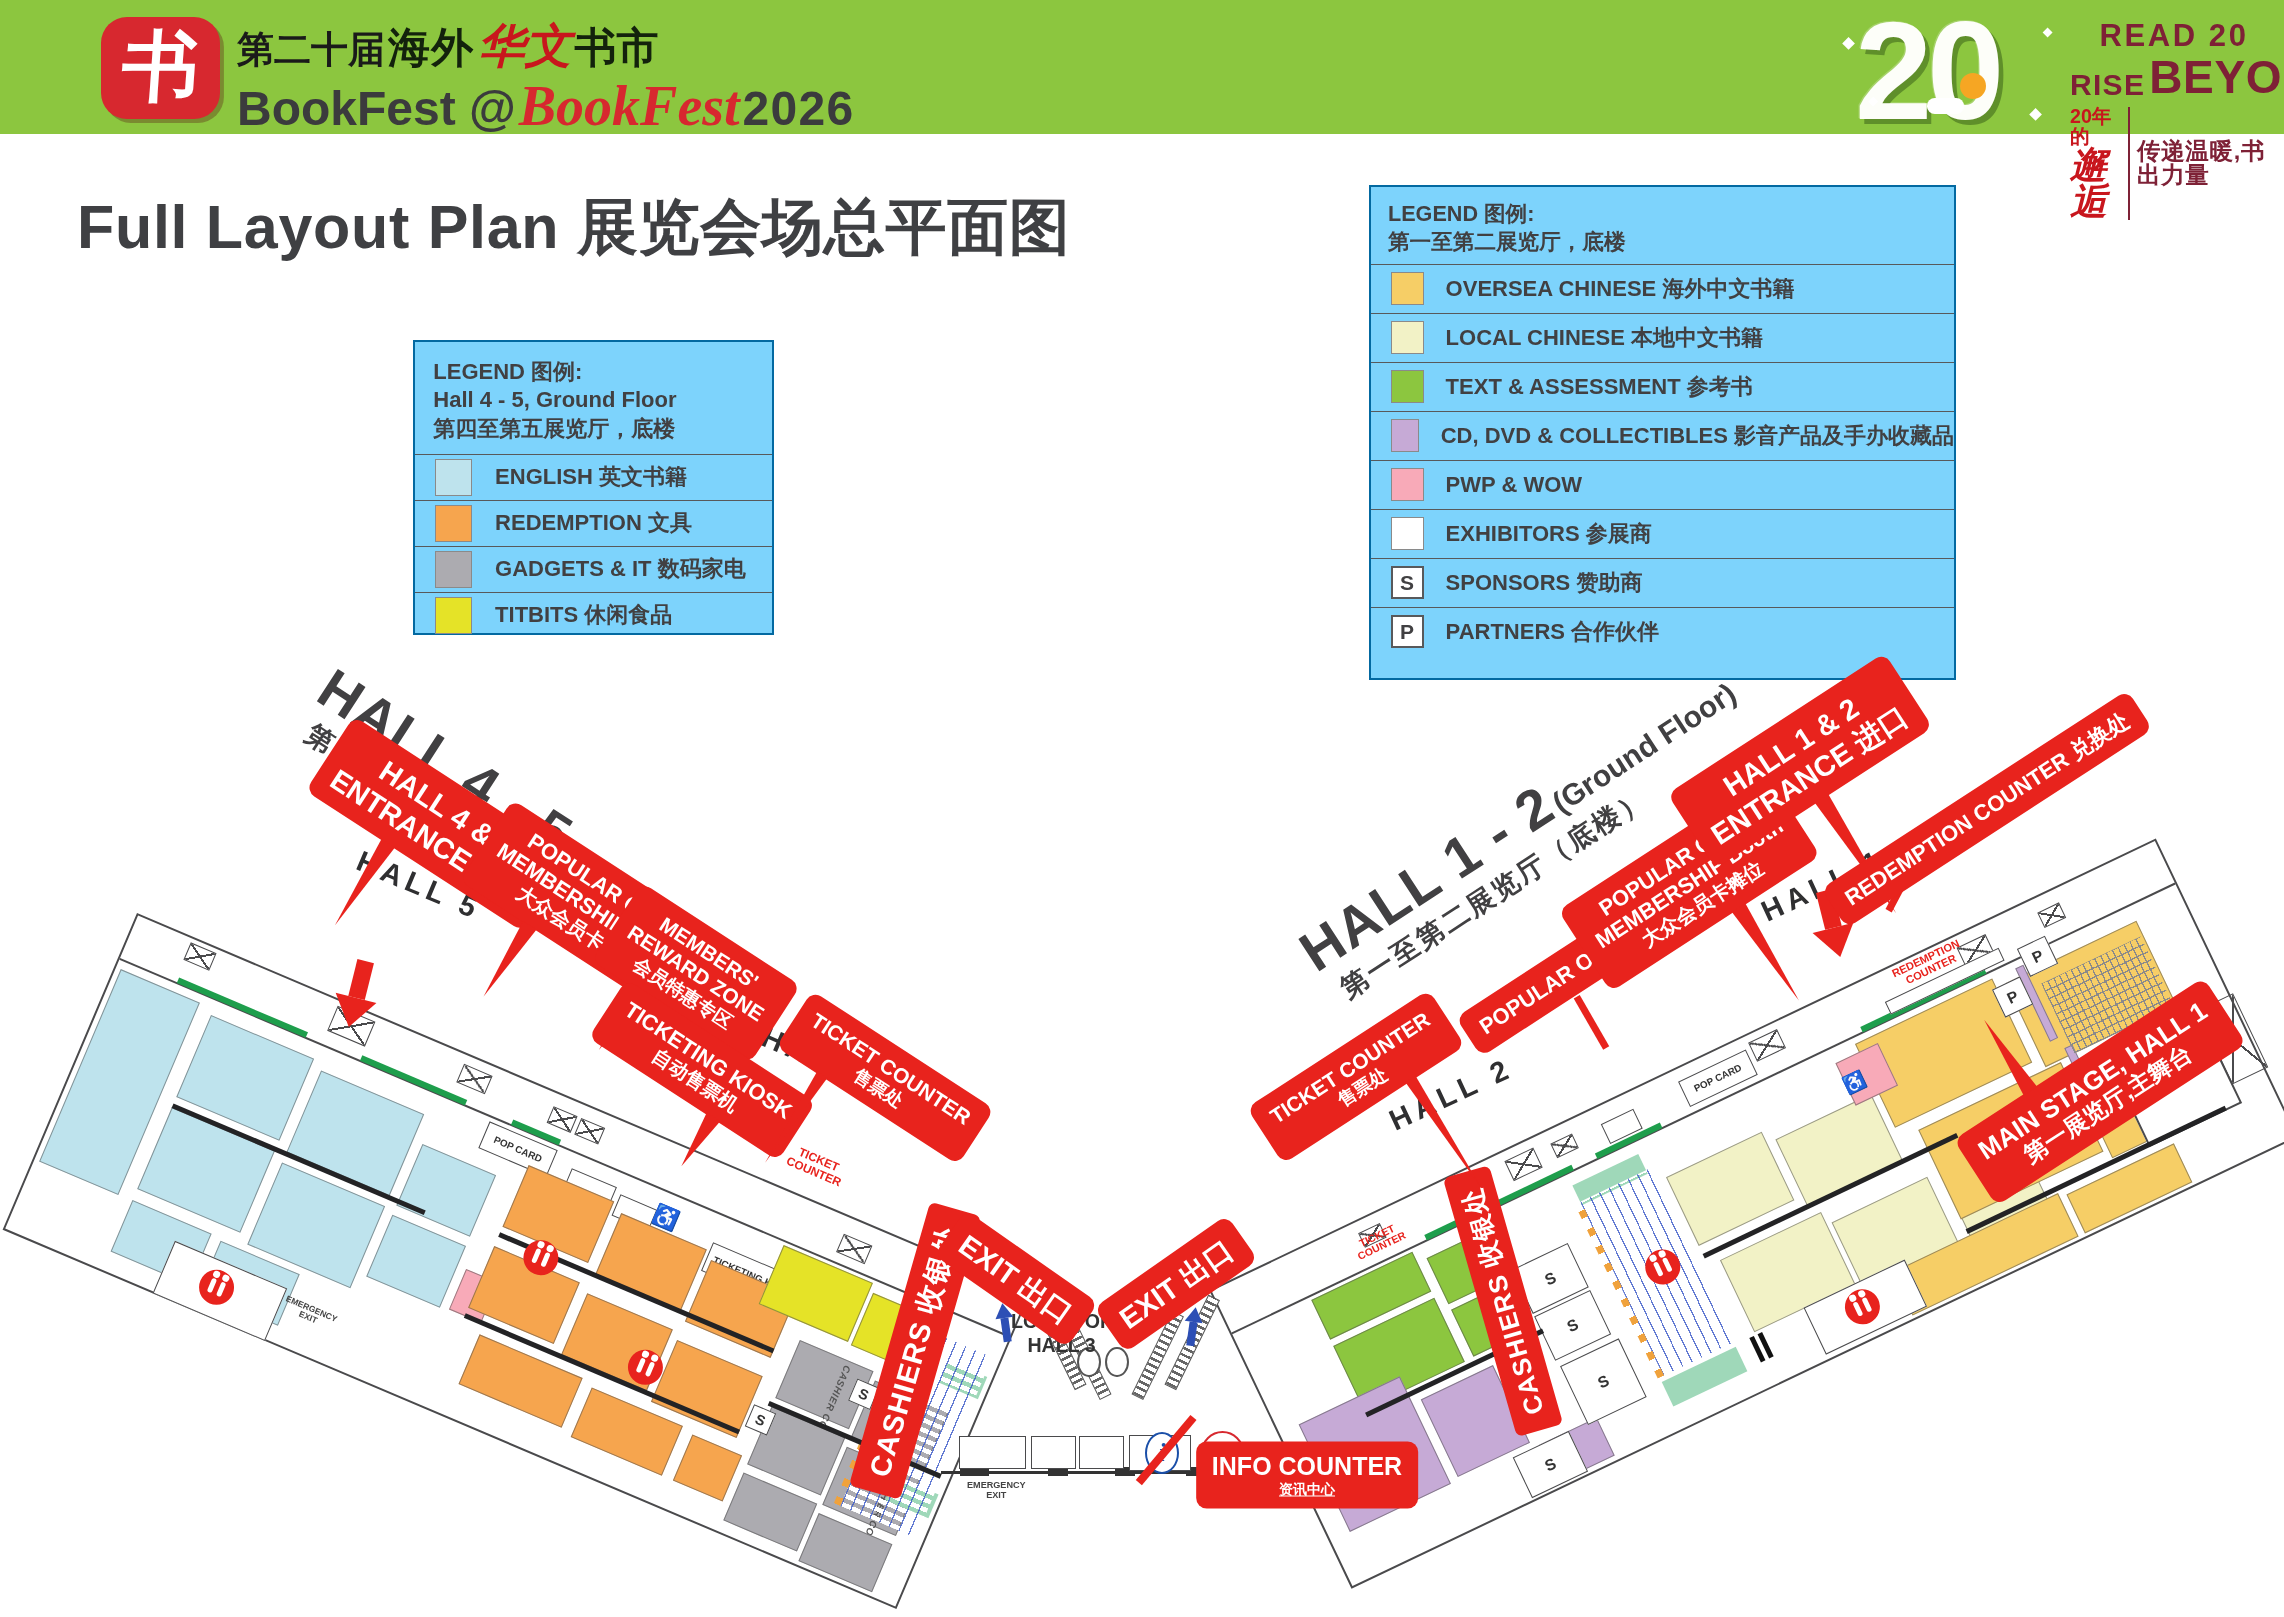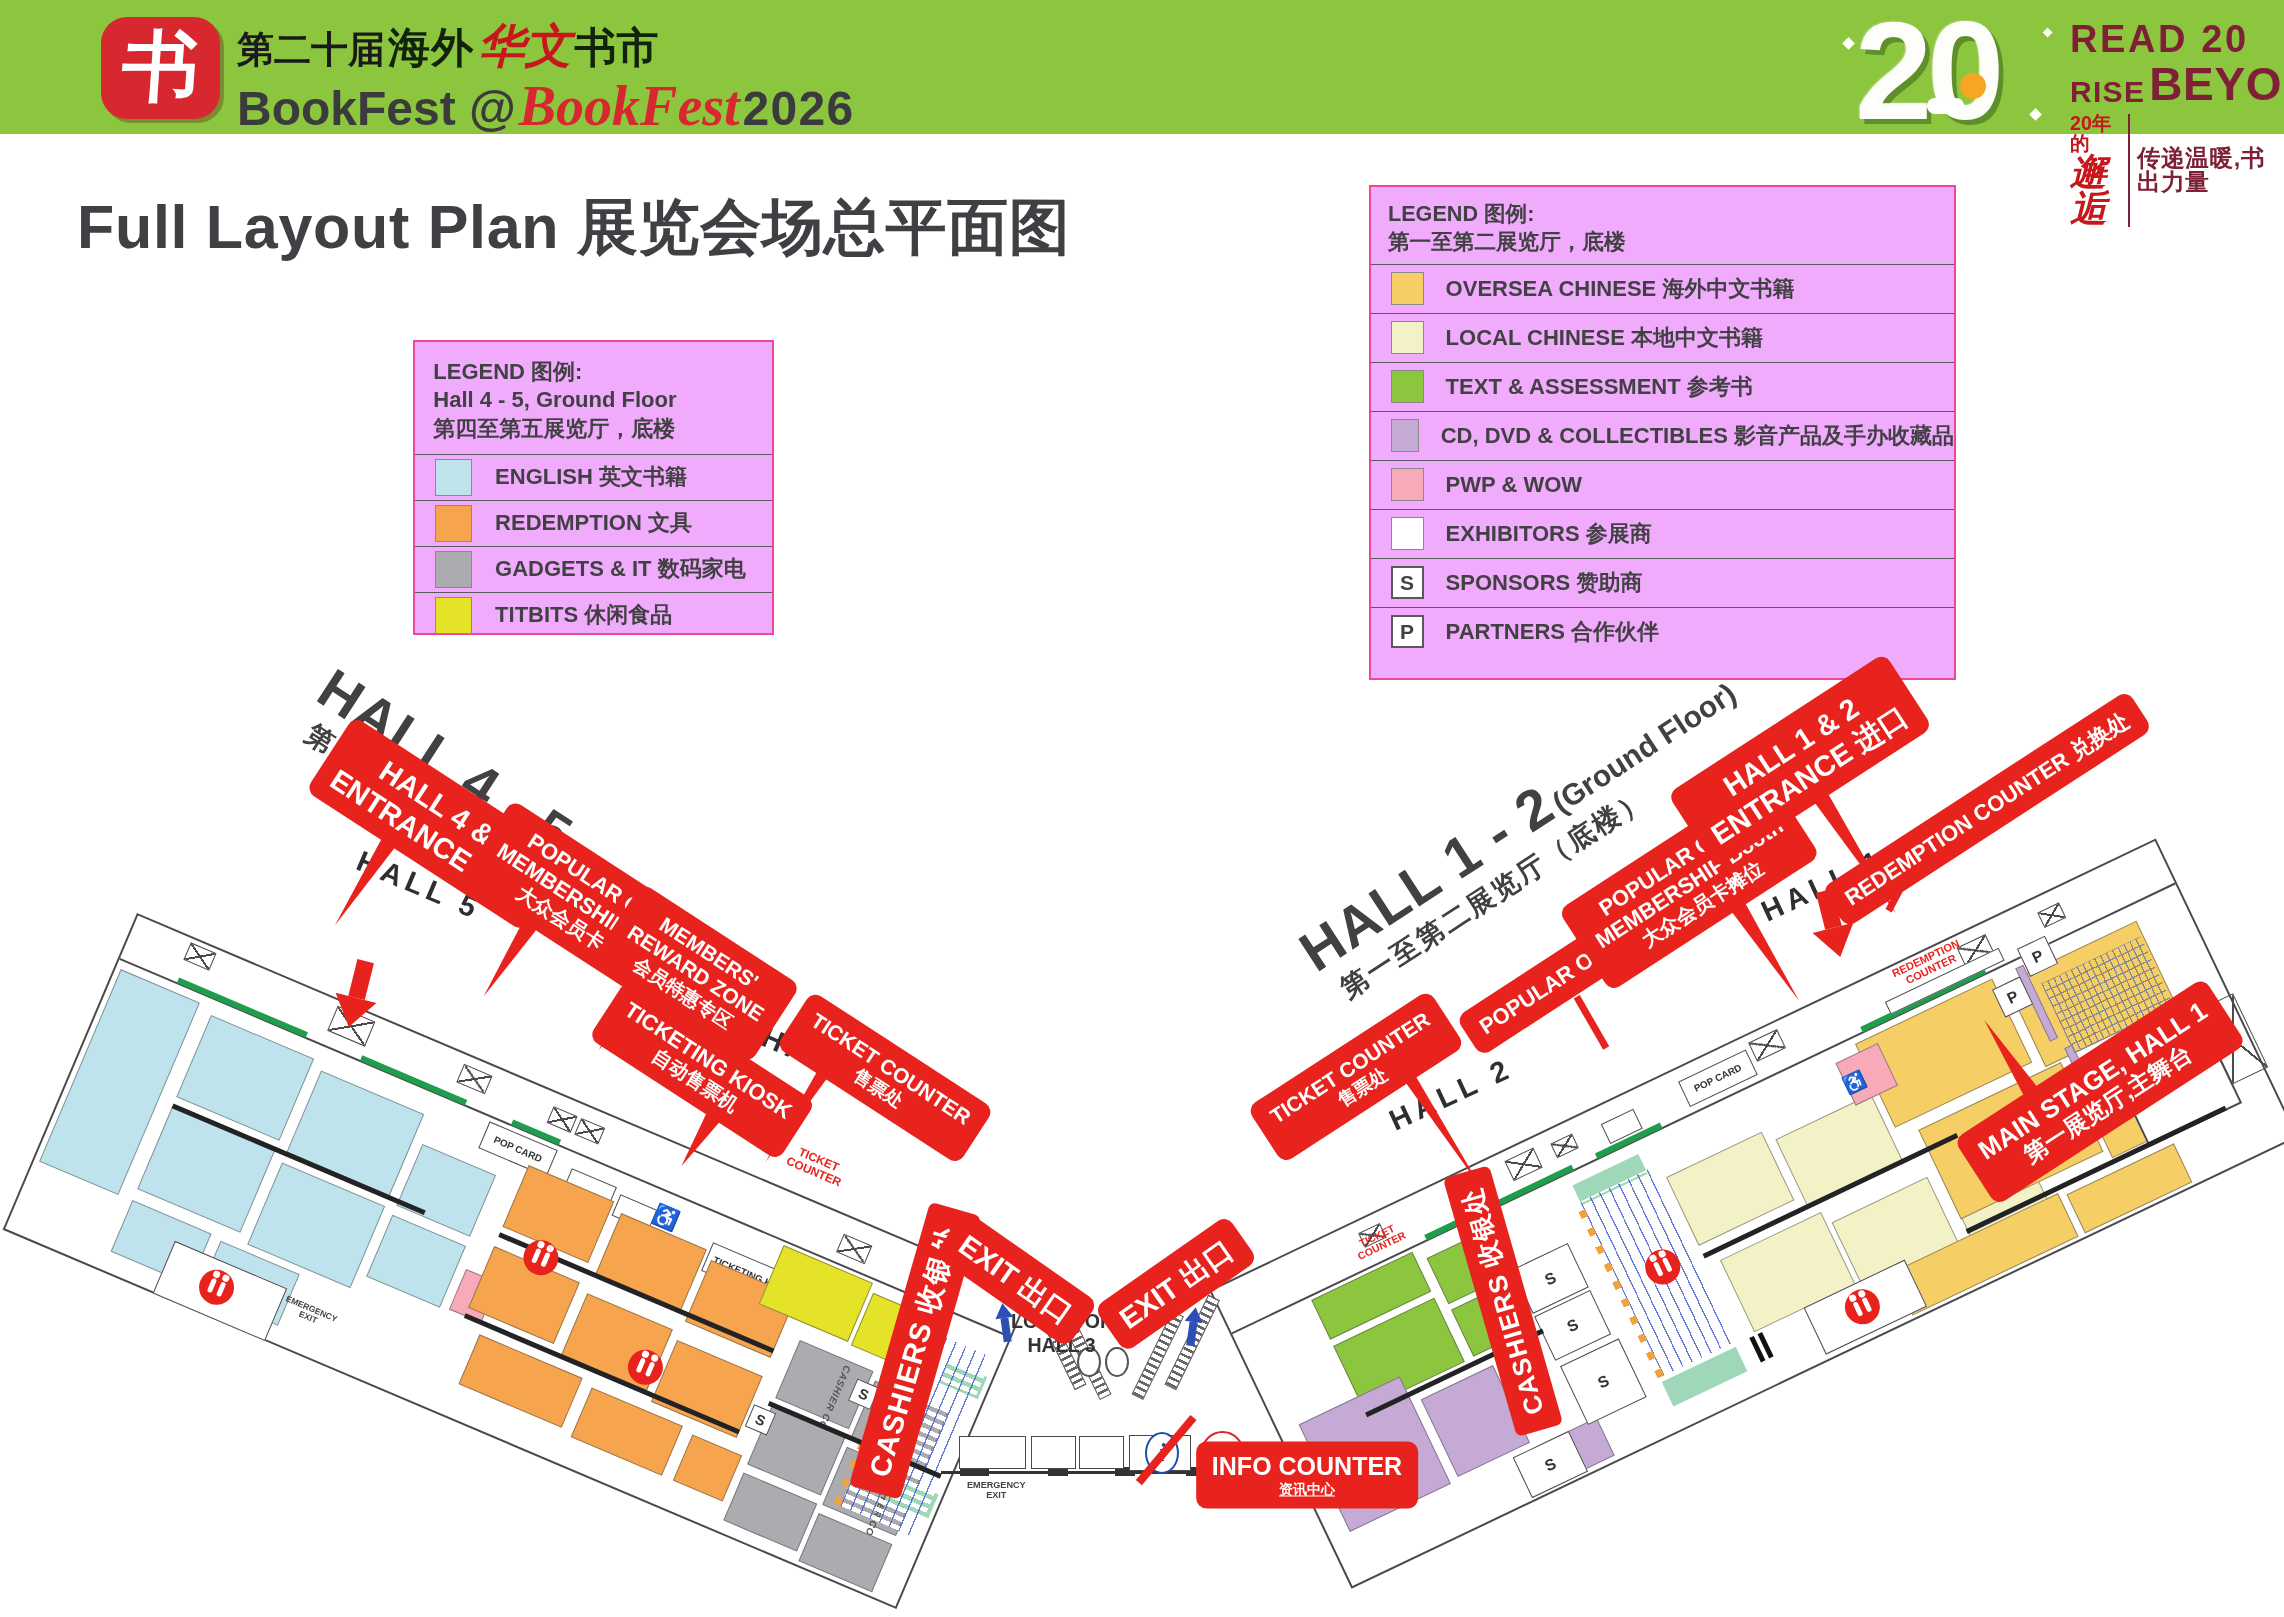--- a/index.html
+++ b/index.html
@@ -26,33 +26,33 @@
   .brand .enline{margin-top:9.1px;}
   .brand .e1{font-size:48px;font-weight:bold;color:#3b3b3d;}
   .brand .e2{font-size:56px;font-weight:bold;font-style:italic;color:var(--logo_red);font-family:"Liberation Serif",serif;}
   .brand .e3{font-size:48px;font-weight:bold;color:#3b3b3d;letter-spacing:1.3px;}
   .big20{position:absolute;left:1855px;top:-9.1px;font-size:139px;font-weight:bold;color:#fdfef9;
          text-shadow:4.6px 4.6px 0 #5f8f2a, -1.3px -1.3px 0 #a6d26b;letter-spacing:-5.2px;}
   .spark{position:absolute;width:9.1px;height:9.1px;background:#fff;transform:rotate(45deg);}
   .chick{position:absolute;width:26px;height:26px;border-radius:50%;background:#F6A623;}
   .cloud{position:absolute;width:37px;height:15.7px;border-radius:7.8px;background:#fff;}
   .camp{position:absolute;left:2070px;top:19.6px;width:208px;color:var(--dark_red);line-height:1;}
-  .camp .read{font-size:38px;font-weight:bold;letter-spacing:2.6px;}
+  .camp .read{font-size:31px;font-weight:bold;text-align:center;letter-spacing:2.6px;}
   .camp .row2{display:flex;align-items:flex-end;margin-top:3.9px;}
   .camp .rise{font-size:30px;font-weight:bold;letter-spacing:1.3px;}
   .camp .beyond{font-size:46px;font-weight:bold;margin-left:3.9px;letter-spacing:0.7px;}
   .camp .row3{display:flex;margin-top:6.5px;align-items:center;}
   .camp .col-l{border-right:2px solid var(--dark_red);padding-right:6.5px;margin-right:6.5px;color:var(--cn_red);}
   .camp .years{font-size:19.6px;font-weight:bold;}
   .camp .meet{font-size:37px;font-weight:bold;font-style:italic;}
   .camp .tag{font-size:23.5px;font-weight:bold;letter-spacing:0.7px;}
   
   .pgtitle{position:absolute;left:77px;top:187px;font-size:61px;font-weight:bold;color:#3f4043;letter-spacing:0.7px;}
   
-  .legend{position:absolute;border:2px solid #ec4899;background:#f0abfc;}
+  .legend{position:absolute;border:2px solid #0369a1;background:#7dd3fc;}
   .lg-head{font-weight:bold;line-height:1.3;padding:15.7px 18.3px 10.5px 18.3px;color:#414042;}
   .lg45 .lg-head{font-size:22px;}
   .lg12 .lg-head{font-size:21.6px;padding:13px 17px 7.8px 17px;}
   .lg-row{display:flex;align-items:center;border-top:1.3px solid #58595B;padding-left:19.6px;box-sizing:border-box;}
   .lg45 .lg-row{height:46px;}
   .lg12 .lg-row{height:49px;text-align:right;}
   .sw{border:1.3px solid #8a8a8a;box-sizing:border-box;}
   .lg45 .sw{width:37px;height:37px;margin-right:23.5px;}
   .lg12 .sw{width:33px;height:33px;margin-right:22px;}
   .sw.letter{border:2px solid #58595B;display:flex;align-items:center;justify-content:center;

